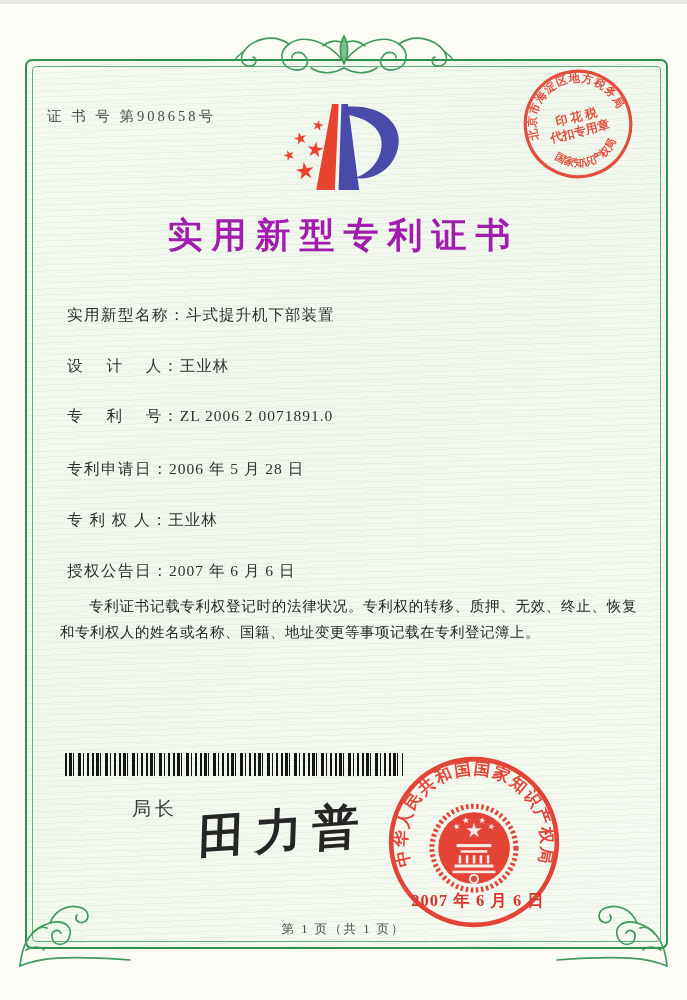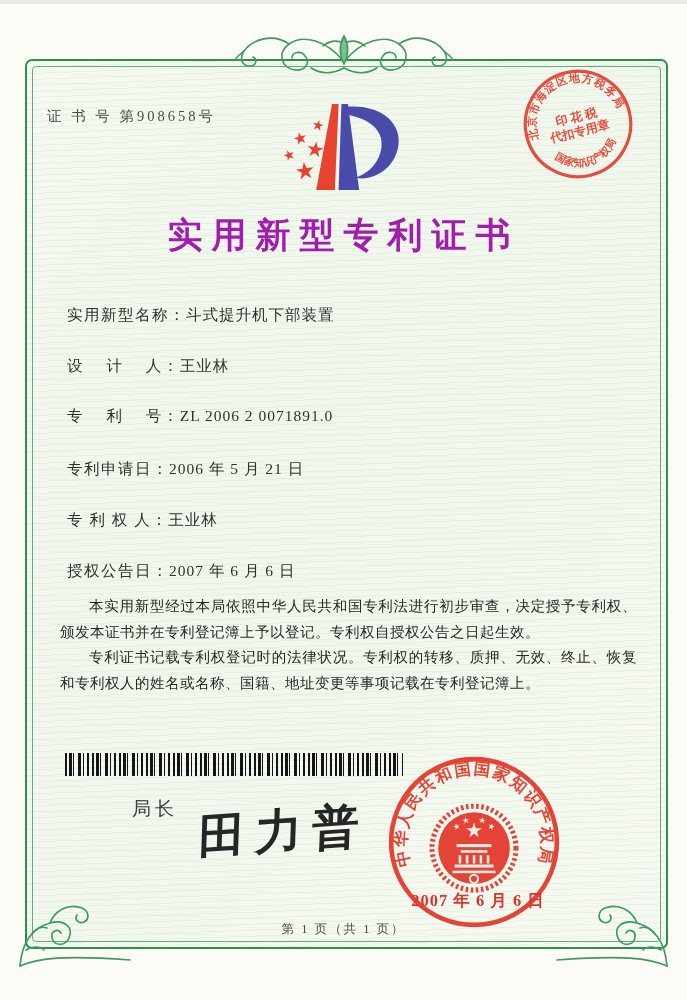--- a/index.html
+++ b/index.html
@@ -140,31 +140,30 @@
   <div class="field-row f1">
     <span class="field-label">实用新型名称：</span><span class="field-value">斗式提升机下部装置</span>
   </div>
   <div class="field-row f2">
     <span class="field-label">设　 计 　人：</span><span class="field-value">王业林</span>
   </div>
   <div class="field-row f3">
     <span class="field-label">专　 利 　号：</span><span class="field-value">ZL 2006 2 0071891.0</span>
   </div>
   <div class="field-row f4">
-    <span class="field-label">专利申请日：</span><span class="field-value">2006 年 5 月 21 日</span>
+    <span class="field-label">专利申请日：</span><span class="field-value">2006 年 5 月 28 日</span>
   </div>
   <div class="field-row f5">
     <span class="field-label">专 利 权 人：</span><span class="field-value">王业林</span>
   </div>
   <div class="field-row f6">
     <span class="field-label">授权公告日：</span><span class="field-value">2007 年 6 月 6 日</span>
   </div>
 
   <div class="body-text">
-    <p>本实用新型经过本局依照中华人民共和国专利法进行初步审查，决定授予专利权、颁发本证书并在专利登记簿上予以登记。专利权自授权公告之日起生效。</p>
     <p>专利证书记载专利权登记时的法律状况。专利权的转移、质押、无效、终止、恢复和专利权人的姓名或名称、国籍、地址变更等事项记载在专利登记簿上。</p>
   </div>
 
   <div class="barcode"></div>
 
   <div class="signer-title">局长</div>
   <div class="signature">田力普</div>
 
   <svg class="office-seal" viewBox="0 0 172 172">
     <circle cx="86" cy="86" r="81" fill="none" stroke="#e23728" stroke-width="4.5"></circle>

